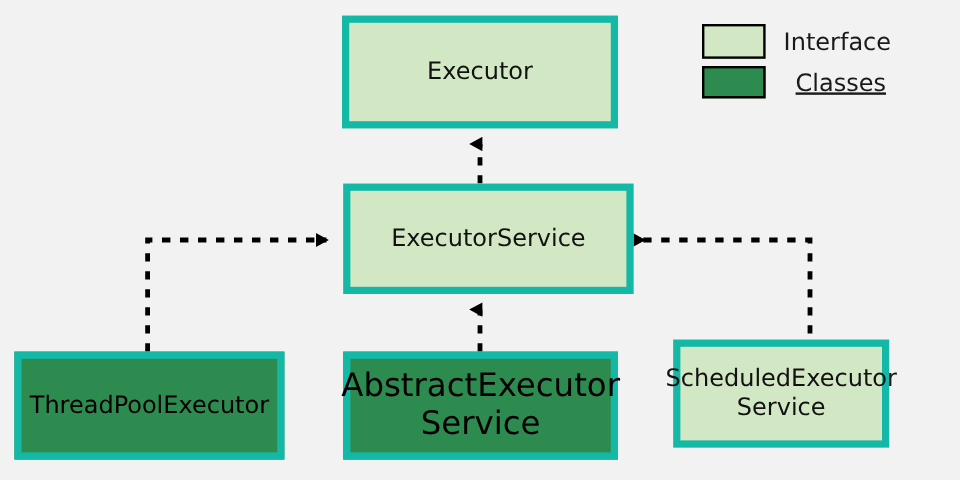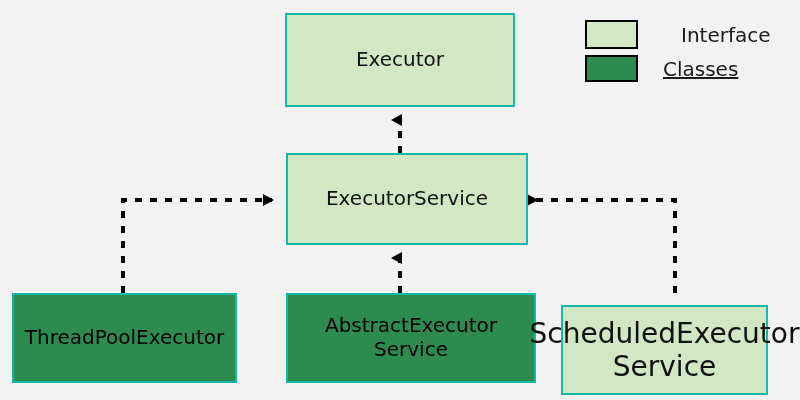--- a/index.html
+++ b/index.html
@@ -14,21 +14,21 @@
     overflow: hidden;
   }
   #diagram {
     position: relative;
     width: 800px;
     height: 400px;
   }
   .node {
     position: absolute;
     box-sizing: border-box;
-    border: 2px solid #14b8a6;
+    border: 6px solid #14b8a6;
     display: flex;
     align-items: center;
     justify-content: center;
     text-align: center;
     line-height: 1.18;
     white-space: pre-line;
   }
   .node.interface {
     background: #d2e7c4;
     color: #111111;
@@ -97,31 +97,31 @@
   </div>
 
   <div class="node interface" style="left:286px; top:153px; width:242px; height:92px; font-size:20px;align-items:center;">
     <span>ExecutorService</span>
   </div>
 
   <div class="node classes" style="left:12px; top:293px; width:225px; height:90px; font-size:20px;">
     <span>ThreadPoolExecutor</span>
   </div>
 
-  <div class="node classes" style="left:286px; top:293px; width:250px; height:90px; font-size:20px;">
+  <div class="node classes" style="left:286px; top:293px; width:229px; height:90px; font-size:27px;">
     <span>AbstractExecutor
 Service</span>
   </div>
 
-  <div class="node interface" style="left:561px; top:305px; width:207px; height:90px; font-size:28px;">
+  <div class="node interface" style="left:561px; top:283px; width:180px; height:90px; font-size:20px;">
     <span>ScheduledExecutor
 Service</span>
   </div>
 
   <div class="legend" style="left:0; top:0; width:800px; height:100px;">
     <div class="legend-swatch" style="left:585px; top:20px; width:53px; height:29px; background:#d2e7c4;"></div>
-    <div class="legend-label" style="left:681px; top:25px;">Interface</div>
+    <div class="legend-label" style="left:653px; top:25px;">Interface</div>
 
     <div class="legend-swatch" style="left:585px; top:55px; width:53px; height:27px; background:#2e8b4f;"></div>
     <div class="legend-label" style="left:663px; top:59px;text-decoration:underline;">Classes</div>
   </div>
 
 </div>
 
 </body></html>

